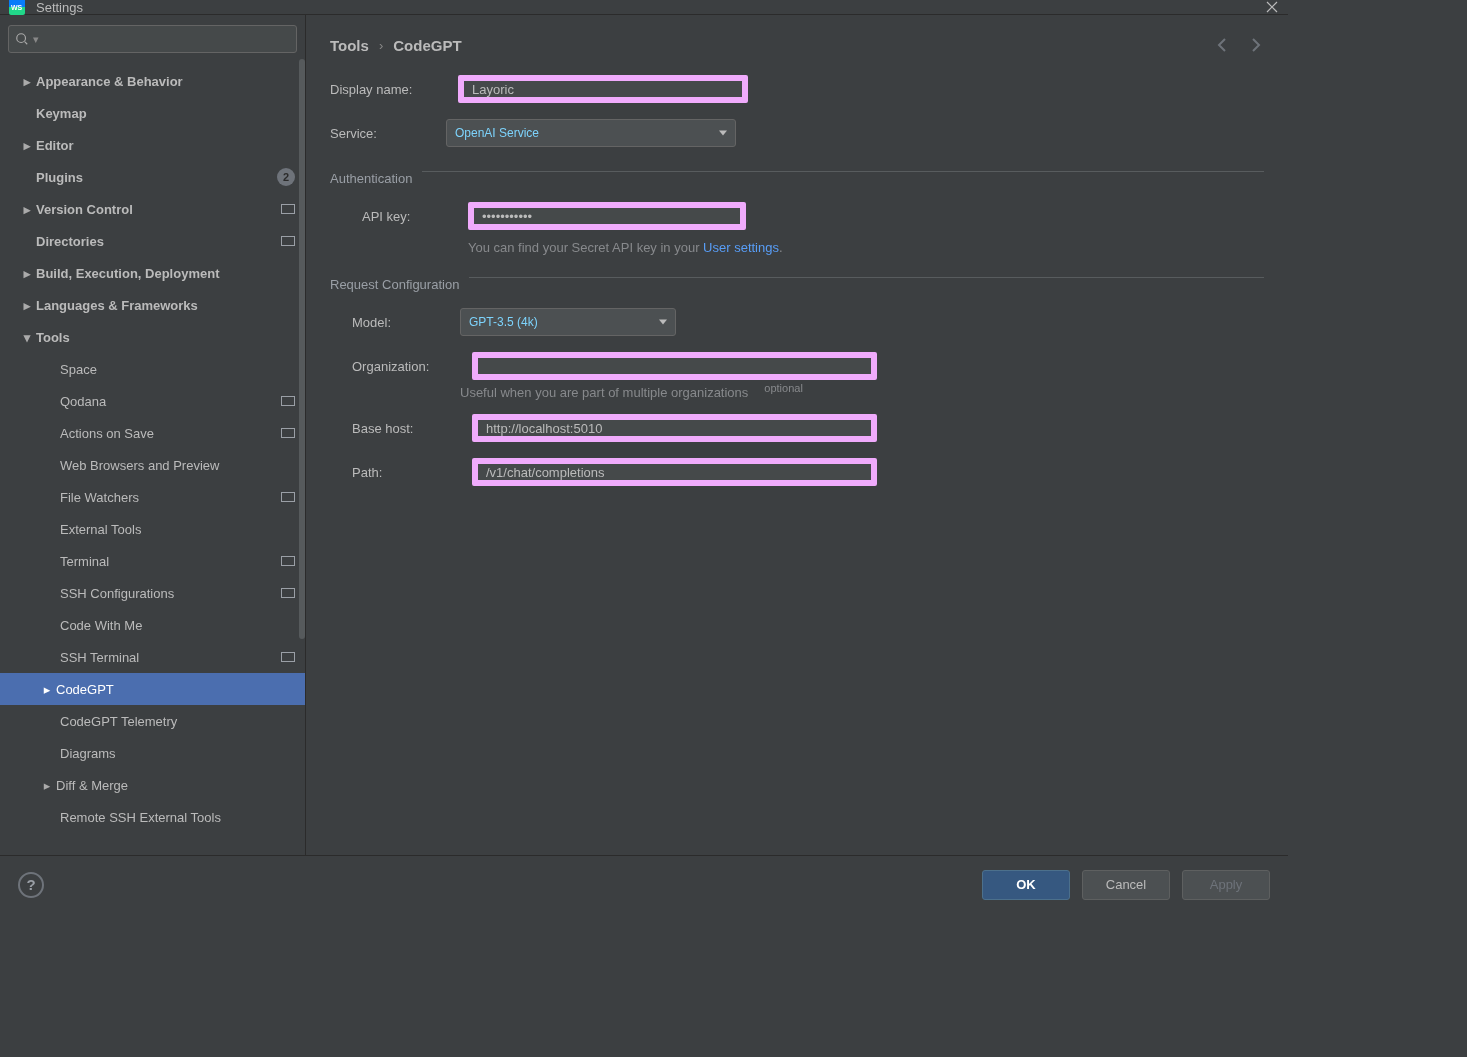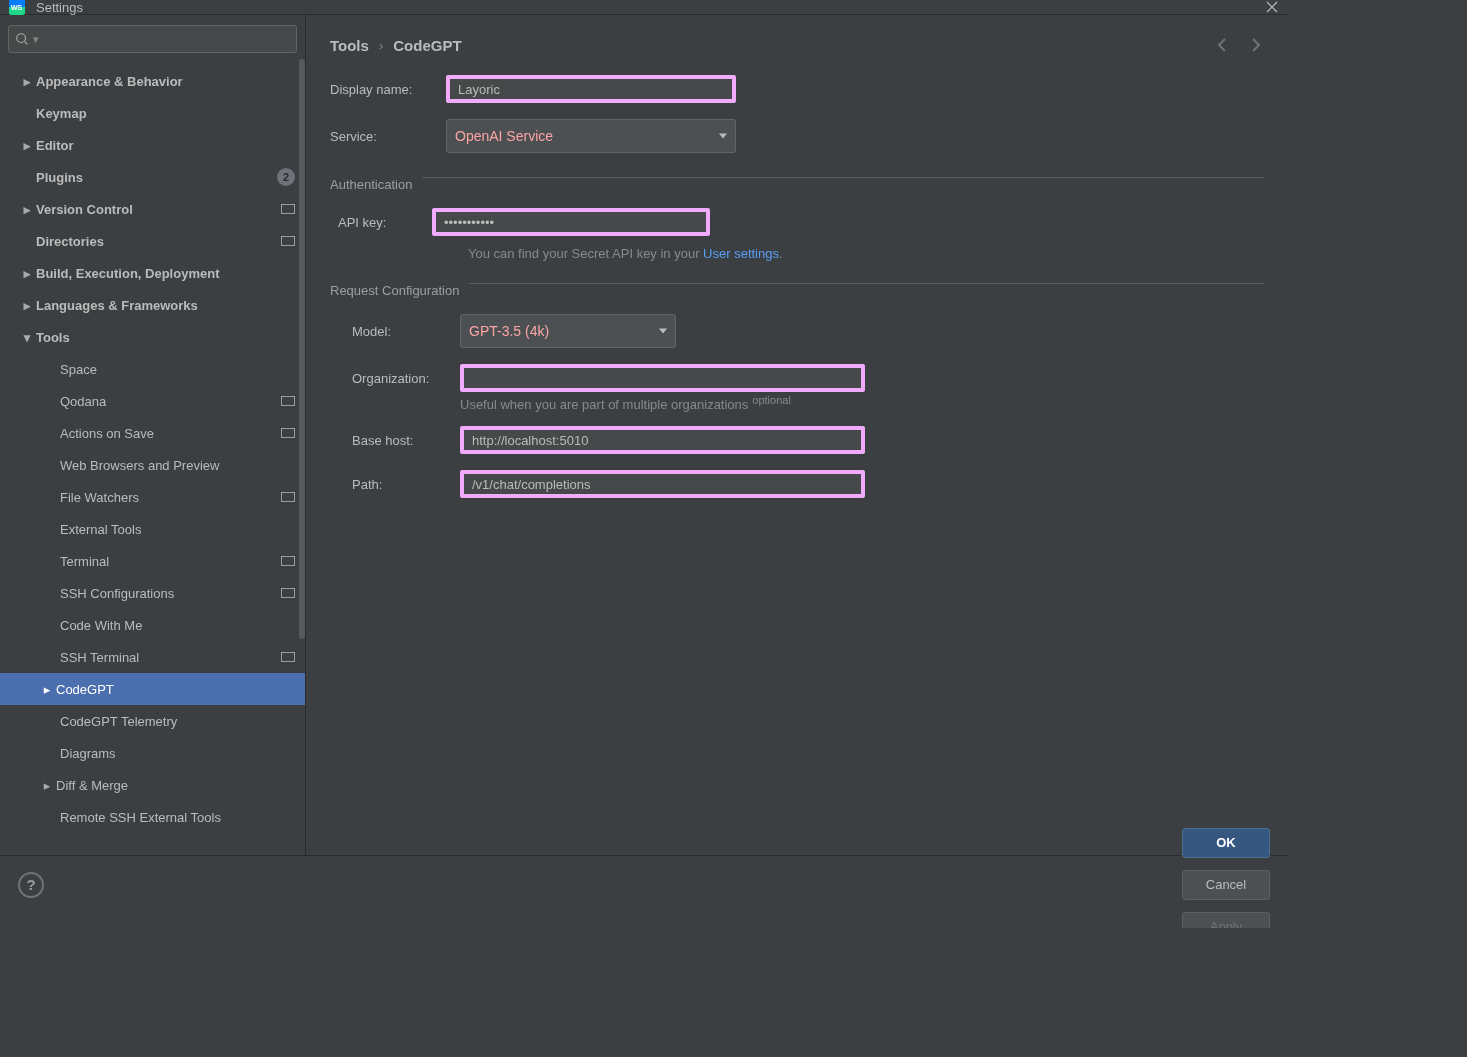--- a/index.html
+++ b/index.html
@@ -89,72 +89,73 @@
   display:flex;flex-direction:column;
   padding: 18px 24px 0 24px;
 }
 .crumb-row{ display:flex; align-items:center; height:24px; margin-bottom:18px;}
 .crumb-row .crumb { font-weight:600; font-size:15px; color:#bbbbbb;}
 .crumb-row .sep { margin:0 10px; color:#888;}
 .crumb-row .navbtns{ margin-left:auto; display:flex; gap:14px;}
 .crumb-row .navbtns svg{ width:18px;height:18px; color:#6e737a;}
 .form-row{ display:flex; align-items:center; margin-bottom:16px;}
 .form-row label{ width:116px; color:#bbbbbb; font-size:13px;}
-.form-row.indent label{ margin-left:8px; width:94px;}
+.form-row.indent label{ margin-left:32px; width:94px;}
 .form-row.indent2 label{ margin-left:22px; width:108px;}
 .text-input{
   background:#45494a;
-  border:4px solid #f0abfc;
+  border:6px solid #f0abfc;
   color:#bbbbbb;
   height:28px;
   padding:0 8px;
   font-size:13px;
   border-radius:2px;
+  margin-left:12px;
 }
 .text-input.w290{width:290px;}
 .text-input.w280{width:278px;}
 .text-input.w440{width:405px;}
 .dropdown{
   position:relative;
   background:#4c5052;
   border:1px solid #646464;
   border-radius:3px;
-  height:34px; width:290px;
+  height:28px; width:290px;
   display:flex; align-items:center;
   padding:0 28px 0 8px;
-  color:#fca5a5; font-size:14px;
+  color:#7dd3fc; font-size:12px;
   cursor:pointer;
 }
 .dropdown.small{width:216px;}
 .dropdown .caret{
   position:absolute; right:8px; top:50%; transform:translateY(-50%);
   width:0;height:0;border-left:4px solid transparent;border-right:4px solid transparent;border-top:5px solid #bbbbbb;
 }
 .section-header{
   display:flex; align-items:flex-start;
   margin: 8px 0 16px 0;
   color:#9a9fa6; font-size:13px;
 }
 .section-header .line{ flex:1; height:1px; background:#585c5e; margin-left:10px;}
 .hint{ color:#87898c; font-size:13px; margin-left:116px; margin-top:-6px; margin-bottom:14px;}
 .hint.indent{ margin-left:130px;}
 .hint a{ color:#589df6; text-decoration:none;}
-.optional-badge{ font-size:11px; color:#87898c; vertical-align:super; margin-left:4px;}
+.optional-badge{ font-size:11px; color:#87898c; vertical-align:super; margin-left:16px;}
 .footer{
   height:58px;
   display:flex; align-items:center;
   padding:0 18px;
   border-top:1px solid #2b2b2b;
 }
 .help-btn{
   width:26px;height:26px;border:2px solid #6e737a;border-radius:50%;
   display:flex;align-items:center;justify-content:center;
   color:#9a9fa6;font-weight:700;font-size:15px;cursor:pointer;
 }
-.footer .btns{ margin-left:auto; display:flex; gap:12px;flex-direction:column;}
+.footer .btns{ margin-left:auto; display:flex; gap:12px;}
 .btn{
   min-width:88px;height:30px;border-radius:3px;
   border:1px solid #5e6060;
   background:#4c5052;color:#bbbbbb;font-size:13px;
   display:inline-flex;align-items:center;justify-content:center;
   cursor:pointer; padding:0 16px;
 }
 .btn.primary{ background:#365880; border-color:#4c708c; color:#ffffff; font-weight:600;}
 .btn.disabled{ color:#6e737a; cursor:default;}
 </style>

